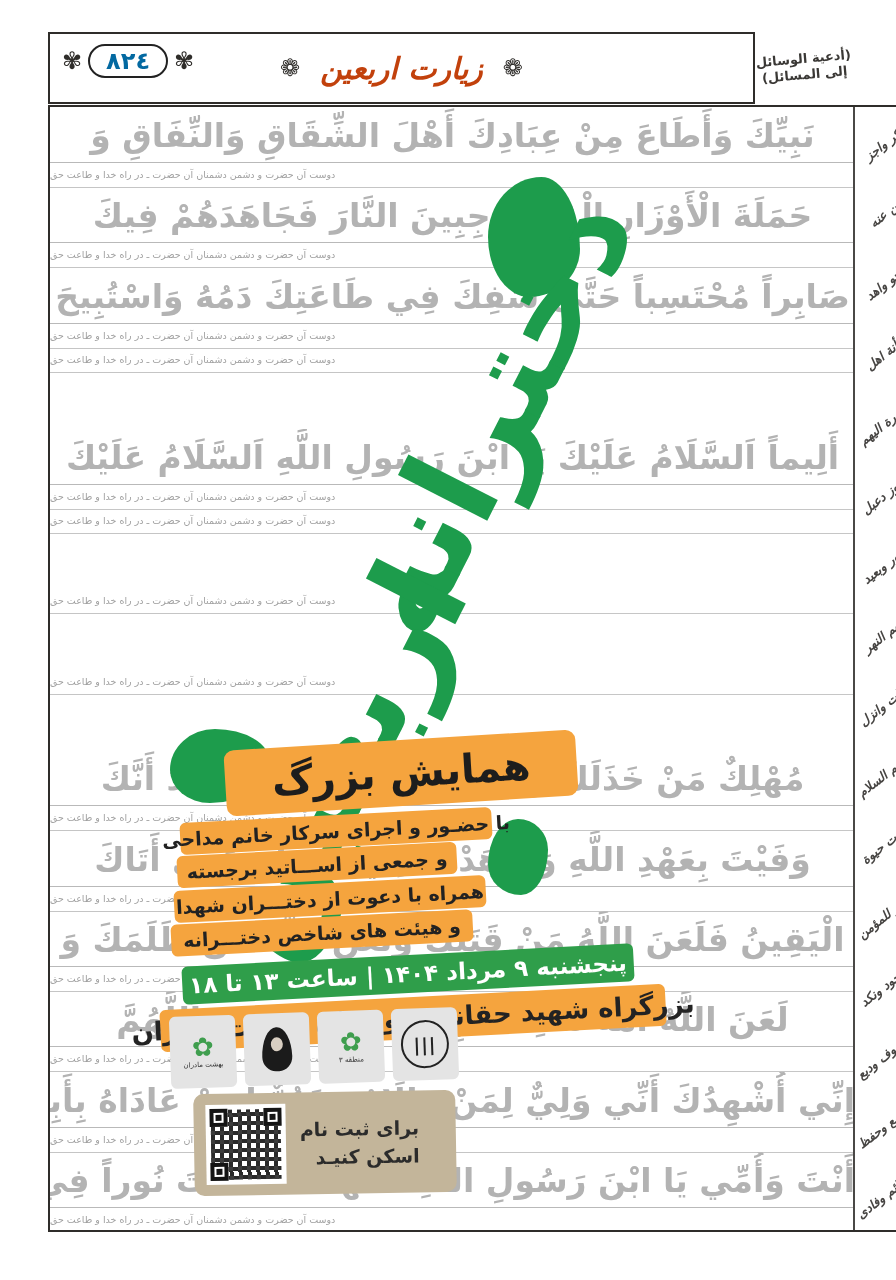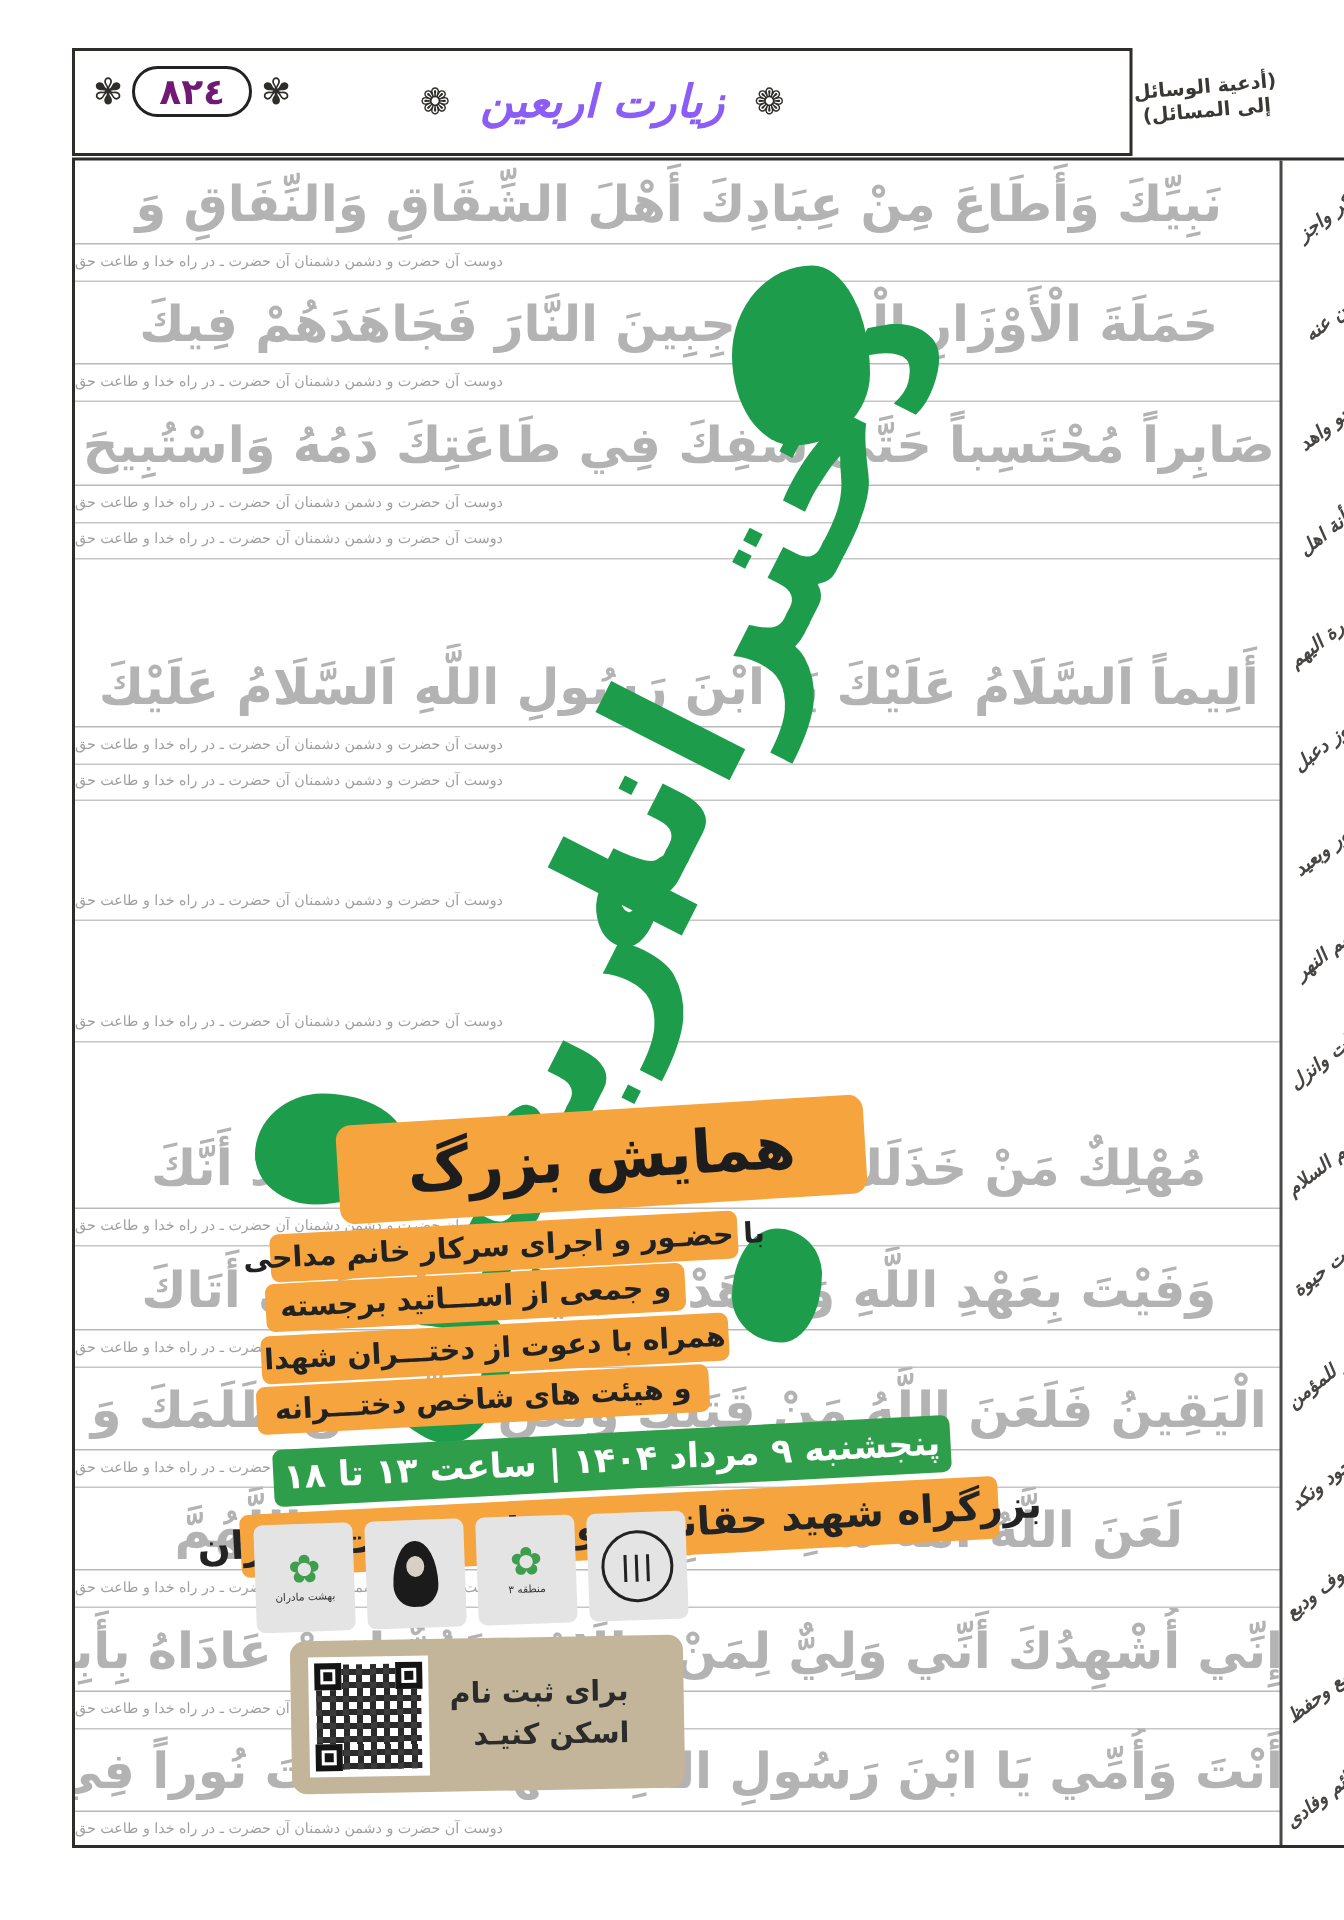--- a/index.html
+++ b/index.html
@@ -3,25 +3,25 @@
 <meta charset="utf-8">
 <style>
   html,body{margin:0;padding:0;background:#f4f3f1;}
   .poster{position:relative;width:896px;height:1280px;background:#ffffff;overflow:hidden;
           font-family:"DejaVu Sans",sans-serif;color:#2b2b2b;}
   
   .header-band{position:absolute;left:48px;top:32px;width:703px;height:68px;
                border:2.5px solid #2f2d2a;background:#fff;}
   .issue-plate-wrap{position:absolute;left:12px;top:10px;display:flex;align-items:center;gap:6px;}
   .issue-plate{border:2.5px solid #222;border-radius:18px;padding:1px 16px;font-size:24px;
-               font-weight:bold;letter-spacing:2px;color:#701a75;}
+               font-weight:bold;letter-spacing:2px;color:#0369a1;}
   .orn{font-size:24px;color:#2f2d2a;line-height:1;}
   .header-title-wrap{position:absolute;left:0;right:0;top:0;height:68px;display:flex;
                      align-items:center;justify-content:center;gap:20px;}
-  .header-title{font-size:30px;font-weight:bold;font-style:italic;color:#8b5cf6;direction:rtl;}
+  .header-title{font-size:30px;font-weight:bold;font-style:italic;color:#c2410c;direction:rtl;}
   .side-phrase{position:absolute;left:756px;top:34px;width:96px;height:66px;display:flex;
                align-items:center;justify-content:center;transform:rotate(-5deg);
                font-size:13px;font-weight:bold;color:#3a3835;direction:rtl;text-align:center;line-height:1.25;}
   
   .main-frame{position:absolute;left:48px;top:105px;width:871px;height:1127px;
               border:2.5px solid #2f2d2a;background:#fff;box-sizing:border-box;}
   
   .margin-col{position:absolute;top:0;right:0;bottom:0;width:62px;border-left:2px solid #4a4846;
               display:flex;flex-direction:column;z-index:1;}
   .margin-frag{flex:1;display:flex;align-items:center;justify-content:center;overflow:visible;}

